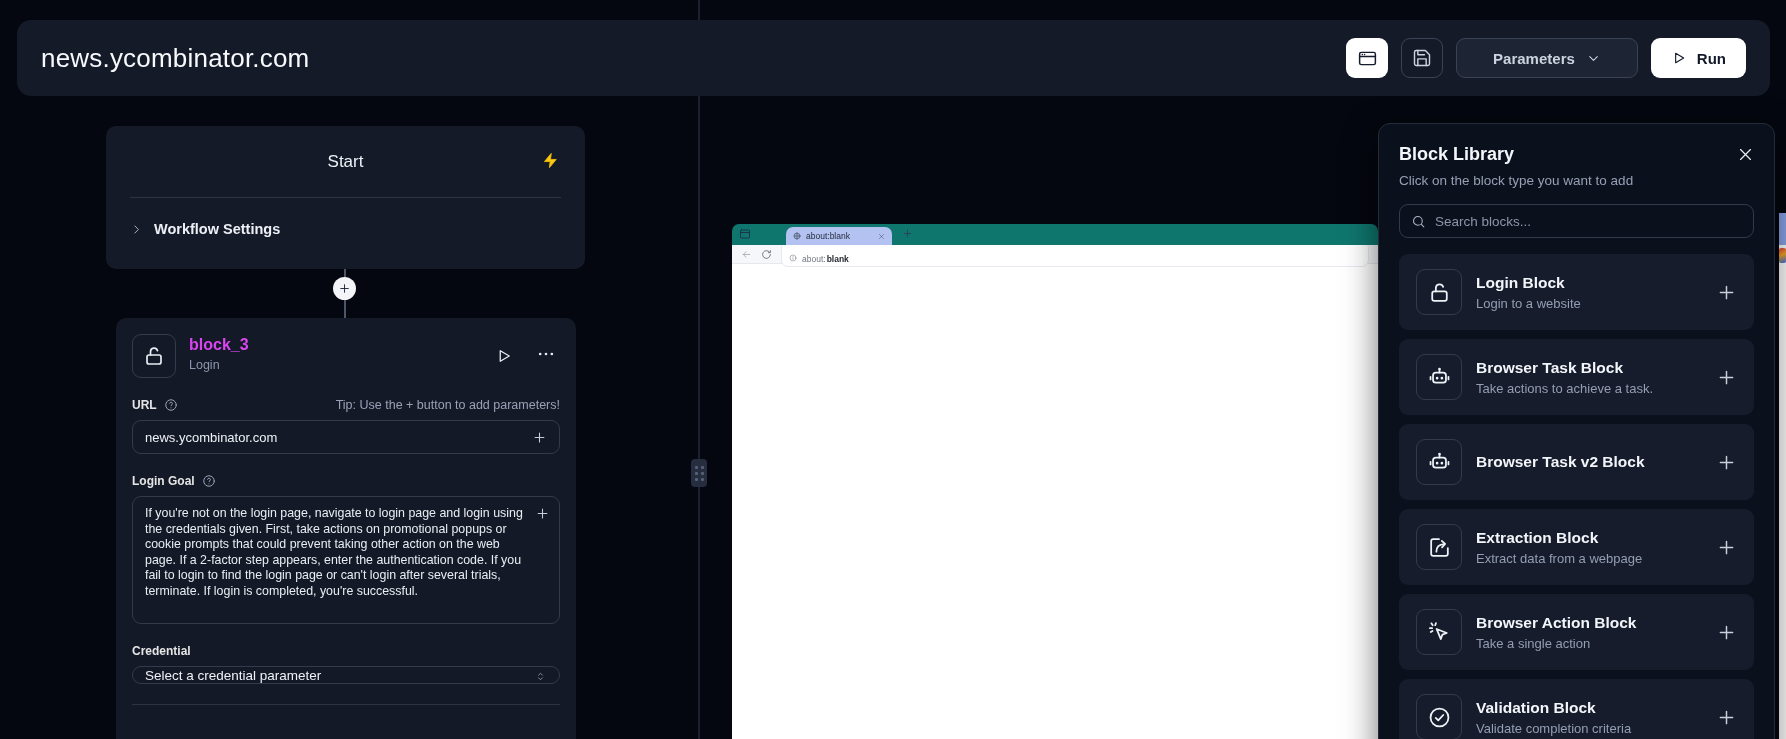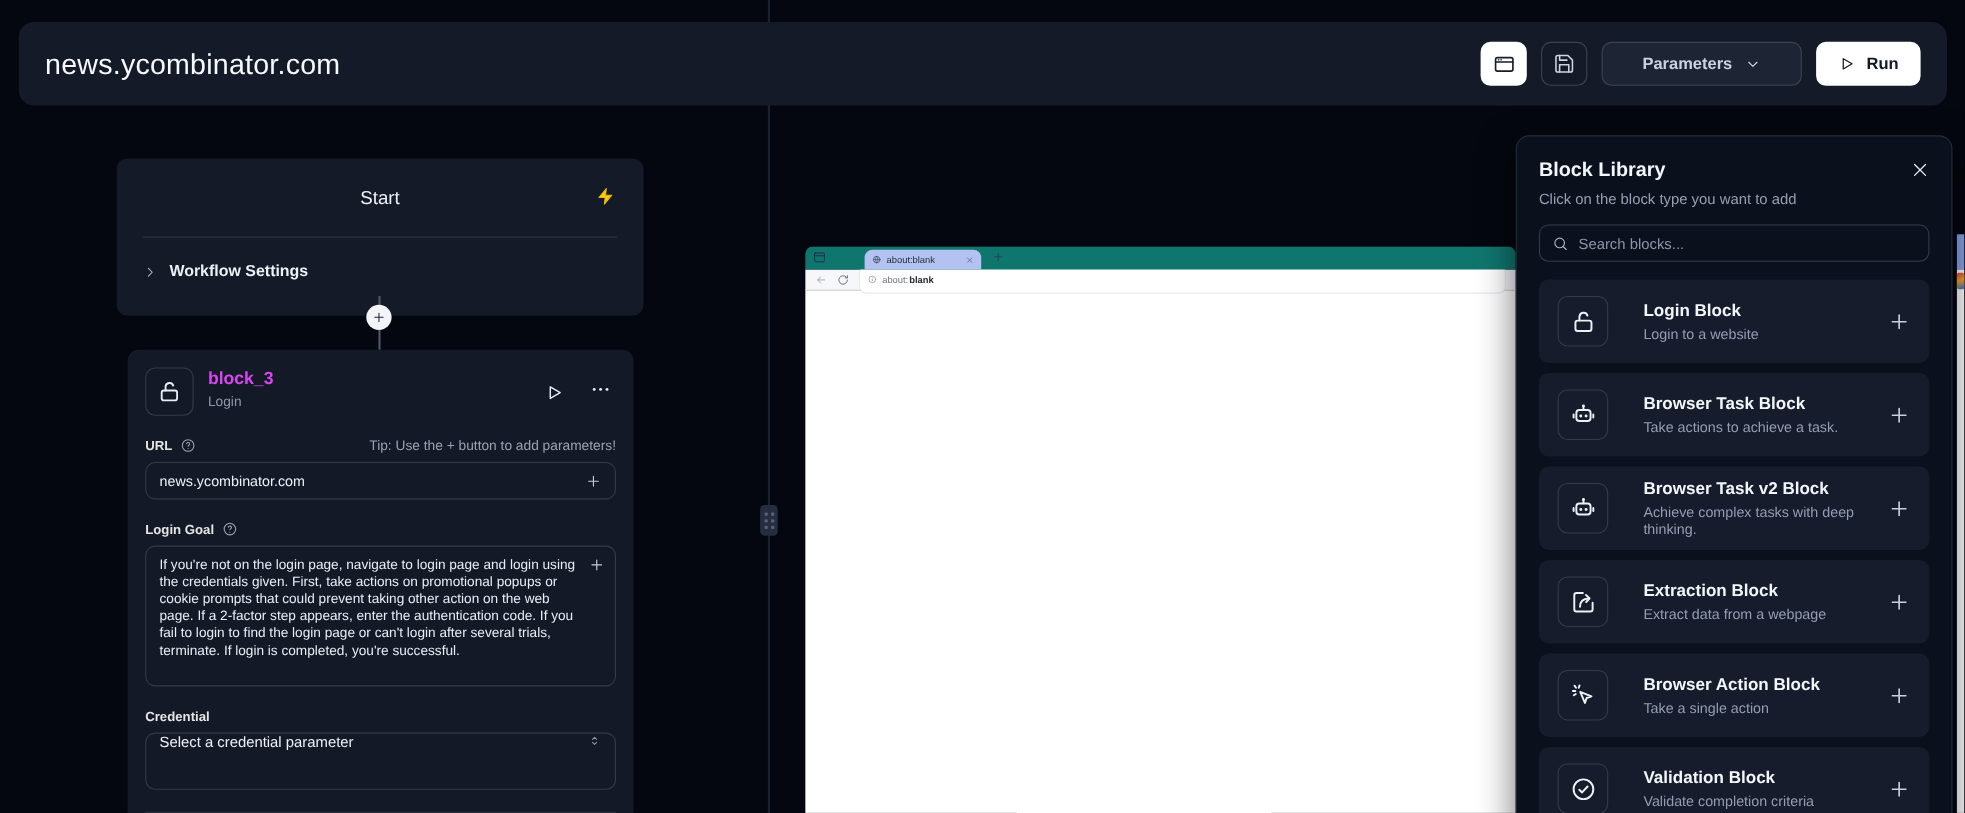--- a/index.html
+++ b/index.html
@@ -25,21 +25,21 @@
   .topbar .actions { margin-left:auto; display:flex; align-items:center; gap:13px; }
   .icon-btn { width:42px; height:40px; border-radius:9px; border:none; display:flex; align-items:center; justify-content:center; cursor:pointer; }
   .icon-btn.white { background:#ffffff; color:#151b2b; }
   .icon-btn.dark { background:transparent; border:1px solid #3a4356; color:#cdd4e1; }
   .params-btn { height:40px; padding:0 36px; border-radius:9px; background:#1d2434; border:1px solid #3a4356;
     color:#ccd3e0; font-size:15px; font-weight:700; display:flex; align-items:center; gap:11px; cursor:pointer; font-family:inherit;}
   .run-btn { height:40px; padding:0 20px; border-radius:9px; background:#ffffff; border:none;
     color:#111827; font-size:15px; font-weight:700; display:flex; align-items:center; gap:10px; cursor:pointer; font-family:inherit;}
 
   
-  .start-card { left:106px; top:144px; width:479px; height:143px; background:#151a28; border-radius:10px; }
+  .start-card { left:106px; top:126px; width:479px; height:143px; background:#151a28; border-radius:10px; }
   .start-head { height:71px; position:relative; display:flex; align-items:center; justify-content:center; }
   .start-head .t { font-size:17px; font-weight:500; color:#eef2f7; }
   .start-zap { position:absolute; right:26px; top:26px; color:#facc15; }
   .h-divider { border-top:1px solid #2c3444; margin:0 24px; }
   .settings-row { display:flex; align-items:center; gap:11px; padding:23px 24px; cursor:pointer; }
   .settings-row .chev { color:#b9c1cf; }
   .settings-row .lbl { font-size:14.5px; font-weight:700; color:#edf0f5; }
 
   
   .connector { left:344px; top:269px; width:2px; height:49px; background:#4d5566; }
@@ -60,40 +60,40 @@
   .help { margin-left:7px; color:#9aa3b5; display:flex; cursor:pointer; }
   .tip { margin-left:auto; font-size:12.5px; color:#98a2b6; }
   .text-input { margin-top:8px; height:34px; border:1px solid #323a4b; border-radius:9px;
     display:flex; align-items:center; padding:0 12px; }
   .text-input input { flex:1; background:transparent; border:none; outline:none; color:#eef1f6;
     font-size:13px; font-family:inherit; }
   .plus-sm { color:#c6cdd9; display:flex; cursor:pointer; }
   .goal-box { margin-top:8px; height:128px; border:1px solid #323a4b; border-radius:9px;
     padding:9px 30px 21px 12px; position:relative; font-size:12.4px; line-height:15.6px; color:#e9edf3; }
   .goal-box .plus-sm { position:absolute; top:9px; right:9px; }
-  .select-box { margin-top:8px; height:52px; border:1px solid #323a4b; border-radius:9px;
-    display:flex; align-items:flex-start; padding:0 12px; cursor:pointer;gap:32px; }
+  .select-box { margin-top:8px; height:18px; border:1px solid #323a4b; border-radius:9px;
+    display:flex; align-items:flex-end; padding:0 12px; cursor:pointer;gap:32px; }
   .select-box .val { font-size:13.5px; color:#eef1f6; }
   .select-box .ud { margin-left:auto; color:#8d97ab; display:flex; }
   .lb-bottom-divider { margin-top:20px; border-top:1px solid #2c3444; }
 
   
   .browser { left:732px; top:224px; width:646px; height:515px; border-radius:7px 7px 0 0; overflow:hidden; }
   .tabstrip { height:21px; background:#0f766e; position:relative; }
   .ts-window { position:absolute; left:7px; top:4px; color:#1e2a45; }
   .tab { position:absolute; left:54px; bottom:0; width:106px; height:18px; background:#b3c2f1;
     border-radius:7px 7px 0 0; display:flex; align-items:center; padding:0 7px; gap:5px; }
   .tab .ttl { font-size:8.5px; color:#1f2937; white-space:nowrap; overflow:hidden; flex:1; }
   .tab .cls { color:#3a4558; display:flex; }
   .newtab { position:absolute; left:170px; top:4px; color:#2c3a55; display:flex; }
   .btoolbar { height:19px; background:#f6f7fa; border-bottom:1px solid #e6e8ee;
     display:flex; align-items:center; padding:0 9px; gap:9px; }
   .nav-ic { display:flex; }
   .addressbar { flex:1; height:13px; background:#ffffff; border:1px solid #e7e9f0; border-radius:7px;
-    display:flex; align-items:center; padding:12px 7px; gap:5px; }
+    display:flex; padding:12px 7px; gap:5px; }
   .addressbar .u1 { font-size:8.5px; color:#70757e; }
   .addressbar .u2 { font-size:8.5px; color:#24292f; font-weight:700; margin-left:-4px; }
   .bcontent { background:#ffffff; height:475px; }
 
   
   .library { left:1378px; top:123px; width:397px; height:660px; background:#0b101d;
     border:1px solid #242b3b; border-radius:12px; padding:20px; box-shadow:0 12px 34px rgba(0,0,0,.55); z-index:4; }
   .libhead { display:flex; align-items:flex-start; }
   .libtitle { font-size:18px; font-weight:700; color:#f3f6fa; }
   .libclose { margin-left:auto; color:#e8ecf3; display:flex; cursor:pointer; padding-top:2px; }
@@ -101,21 +101,21 @@
   .libsearch { margin-top:16px; height:34px; border:1px solid #323a4b; border-radius:9px;
     display:flex; align-items:center; padding:0 11px; gap:9px; }
   .libsearch input { flex:1; background:transparent; border:none; outline:none; color:#dfe4ec;
     font-size:13.5px; font-family:inherit; }
   .libsearch input::placeholder { color:#8b95a9; }
   .libsearch .mag { color:#aab3c3; display:flex; }
   .liblist { margin-top:16px; display:flex; flex-direction:column; gap:9px; }
   .lib-item { height:76px; background:#161c2b; border-radius:9px; display:flex; align-items:center;
     padding:0 17px; cursor:pointer; flex:none; }
   .lib-item .iconbox { width:46px; height:46px; color:#eef1f6; border-color:#323b4d; }
-  .lib-text { margin-left:32px; }
+  .lib-text { margin-left:14px; }
   .lib-title { font-size:15.5px; font-weight:700; color:#f2f5f9; }
   .lib-desc { font-size:13px; color:#939eb2; margin-top:4px; }
   .lib-add { margin-left:auto; color:#c9d0db; display:flex; cursor:pointer; }
 
   
   .edge { left:1779px; top:213px; width:7px; height:526px; }
   .edge .estrip { height:32px; background:#8ba4e8; }
   .edge .ebody { height:494px; background:#ffffff; position:relative; }
   .edge .efav { position:absolute; left:0; top:3px; width:7px; height:15px; border-radius:2px;
     background:linear-gradient(160deg,#e8453c 0%,#f5a623 45%,#3b6fe0 100%); }
@@ -405,21 +405,20 @@
           <svg class="ic" width="25" height="25" viewBox="0 0 24 24">
               <path d="M12 4.6v2.6"></path>
               <path d="M12 3.9h.01" stroke-width="2.6"></path>
               <rect x="5.8" y="7.4" width="12.4" height="9.6" rx="2.6"></rect>
               <path d="M9.7 12.6h.01M14.3 12.6h.01" stroke-width="2.6"></path>
               <path d="M3.4 11.3v2.6M20.6 11.3v2.6"></path>
             </svg>
         </div>
         <div class="lib-text">
           <div class="lib-title">Browser Task v2 Block</div>
-          <div class="lib-desc">Achieve complex tasks with deep thinking.</div>
         </div>
         <span class="lib-add">
           <svg class="ic" width="21" height="21" viewBox="0 0 24 24" stroke-width="1.4">
               <path d="M12 5v14M5 12h14"></path>
             </svg>
         </span>
       </div>
 
       <div class="lib-item">
         <div class="iconbox">

